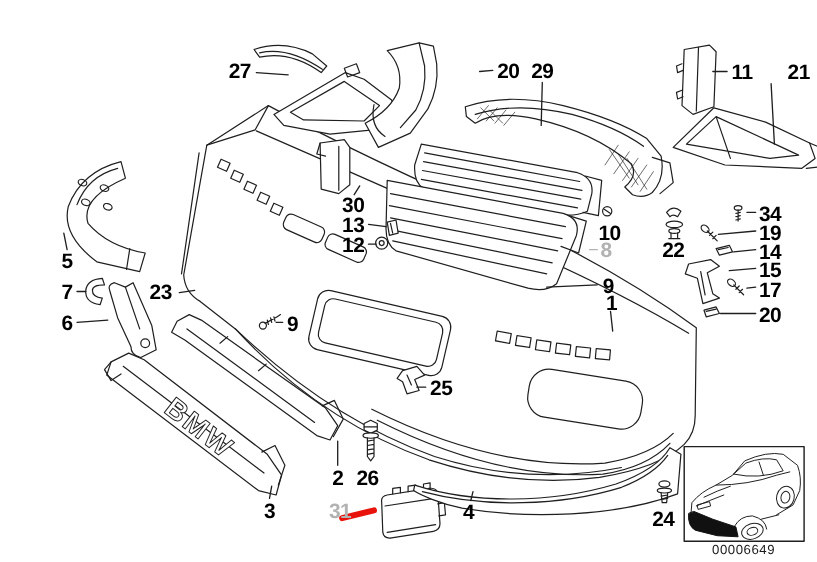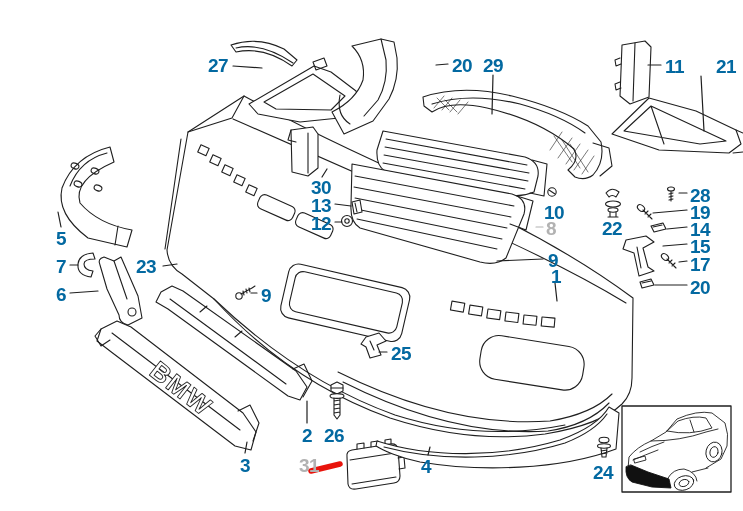--- a/index.html
+++ b/index.html
@@ -1,19 +1,19 @@
 <!DOCTYPE html>
 <html><head>
 <meta charset="utf-8">
 <style>
   html,body{margin:0;padding:0;background:#fff;}
   .stage{position:relative;width:743px;height:511px;background:#fff;overflow:hidden;
          font-family:"Liberation Sans",sans-serif;}
   .stage svg{position:absolute;left:0;top:0;}
-  .lbl{position:absolute;font-weight:700;font-size:19px;line-height:1;color:#0369a1;
+  .lbl{position:absolute;font-weight:700;font-size:19px;line-height:1;color:#000000;
        letter-spacing:-0.5px;white-space:nowrap;cursor:pointer;}
   .muted{color:#b2b2b2;}
   .code{position:absolute;left:620px;top:493px;width:112px;text-align:center;
         font-size:12px;font-weight:400;color:#1a1a1a;letter-spacing:0.5px;}
 </style>
 </head>
 <body>
 
 <div class="stage">
 
@@ -261,35 +261,36 @@
 <div class="lbl" style="left:452px;top:56px">20</div>
 <div class="lbl" style="left:483px;top:56px">29</div>
 <div class="lbl" style="left:665px;top:57px">11</div>
 <div class="lbl" style="left:716px;top:57px">21</div>
 <div class="lbl" style="left:311px;top:178px">30</div>
 <div class="lbl" style="left:311px;top:196px">13</div>
 <div class="lbl" style="left:311px;top:214px">12</div>
 <div class="lbl" style="left:544px;top:203px">10</div>
 <div class="lbl muted" style="left:546px;top:219px">8</div>
 <div class="lbl" style="left:602px;top:219px">22</div>
-<div class="lbl" style="left:690px;top:186px">28</div>
+<div class="lbl" style="left:690px;top:186px">34</div>
 <div class="lbl" style="left:690px;top:203px">19</div>
 <div class="lbl" style="left:690px;top:220px">14</div>
 <div class="lbl" style="left:690px;top:237px">15</div>
 <div class="lbl" style="left:690px;top:255px">17</div>
 <div class="lbl" style="left:690px;top:278px">20</div>
 <div class="lbl" style="left:548px;top:251px">9</div>
 <div class="lbl" style="left:551px;top:267px">1</div>
 <div class="lbl" style="left:56px;top:229px">5</div>
 <div class="lbl" style="left:56px;top:257px">7</div>
 <div class="lbl" style="left:56px;top:285px">6</div>
 <div class="lbl" style="left:136px;top:257px">23</div>
 <div class="lbl" style="left:261px;top:286px">9</div>
 <div class="lbl" style="left:391px;top:344px">25</div>
 <div class="lbl" style="left:302px;top:426px">2</div>
 <div class="lbl" style="left:324px;top:426px">26</div>
 <div class="lbl" style="left:240px;top:456px">3</div>
 <div class="lbl muted" style="left:299px;top:456px">31</div>
 <div class="lbl" style="left:421px;top:457px">4</div>
 <div class="lbl" style="left:593px;top:463px">24</div>
 
+<div class="code">00006649</div>
 
 </div>
 
 </body></html>

